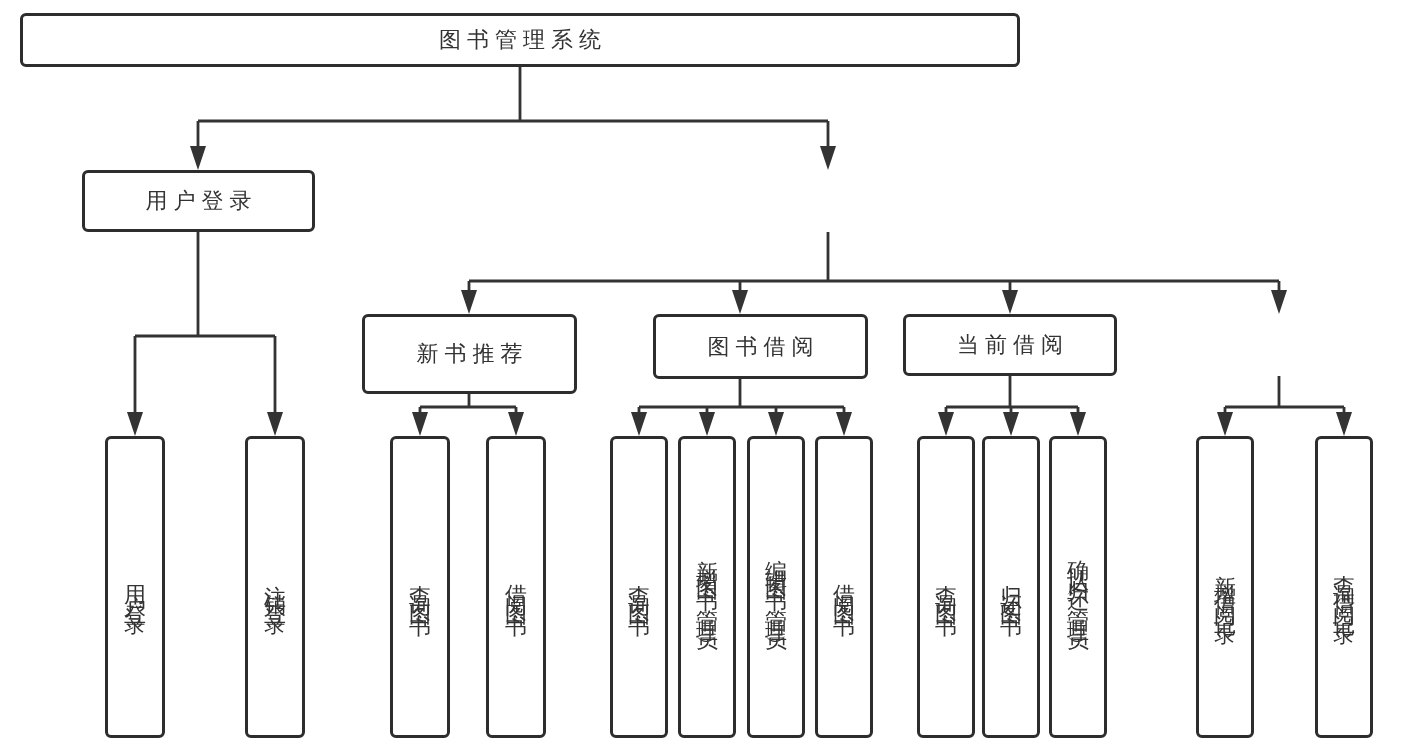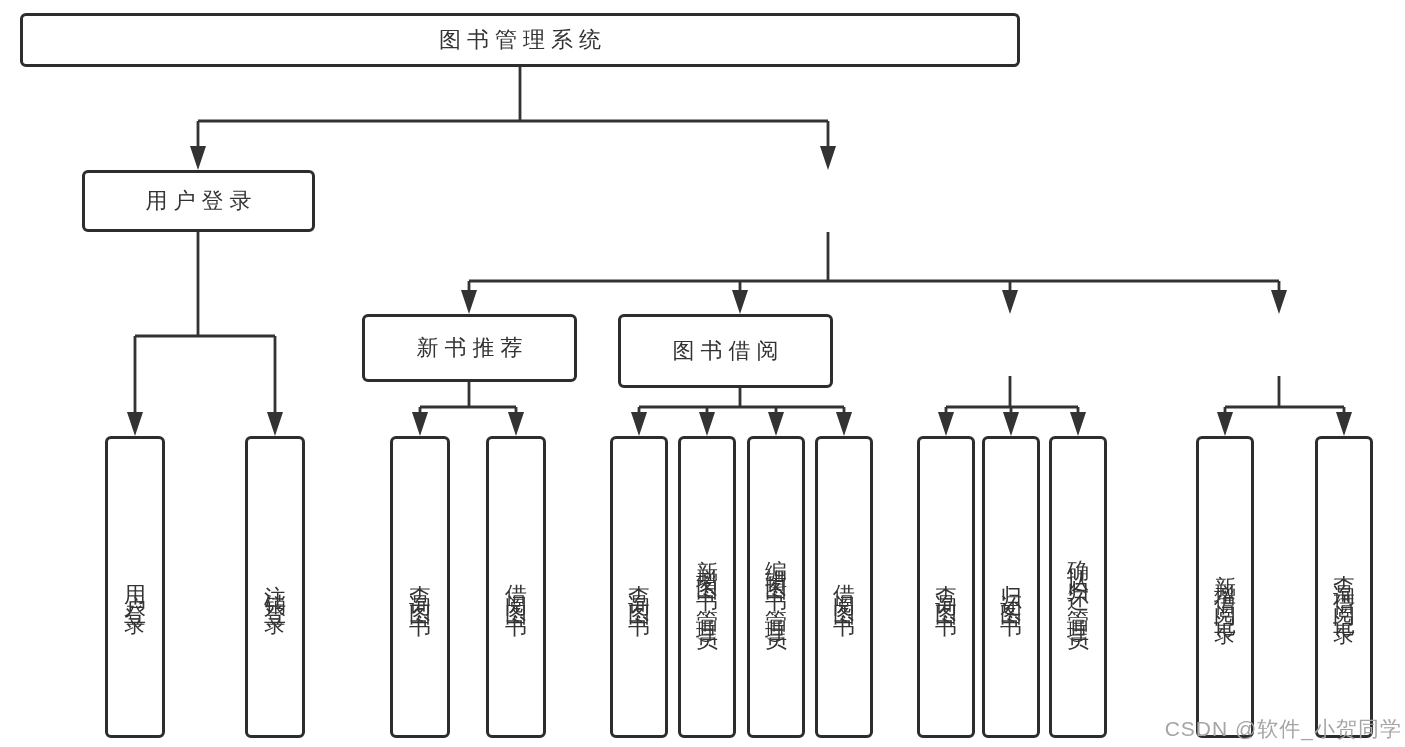--- a/index.html
+++ b/index.html
@@ -79,25 +79,28 @@
   </svg>
 
   <div class="box h" style="left:20px;top:13px;width:1000px;height:54px">
     <span>图书管理系统</span>
   </div>
 
   <div class="box h" style="left:82px;top:170px;width:233px;height:62px">
     <span>用户登录</span>
   </div>
 
-  <div class="box h" style="left:362px;top:314px;width:215px;height:68px">
+  <div class="box h" style="left:362px;top:314px;width:215px;height:80px">
     <span>新书推荐</span>
   </div>
-  <div class="box h" style="left:618px;top:314px;width:215px;height:74px">
+  <div class="box h" style="left:653px;top:314px;width:215px;height:65px">
     <span>图书借阅</span>
+  </div>
+  <div class="box h" style="left:903px;top:314px;width:214px;height:62px">
+    <span>当前借阅</span>
   </div>
 
   <div class="box v" style="left:105px;top:436px;width:60px;height:302px">
     <span class="vtext">用户登录</span>
   </div>
   <div class="box v" style="left:245px;top:436px;width:60px;height:302px">
     <span class="vtext">注销登录</span>
   </div>
 
   <div class="box v" style="left:390px;top:436px;width:60px;height:302px">
@@ -130,15 +133,14 @@
     <span class="vtext">确认归还（管理员）</span>
   </div>
 
   <div class="box v" style="left:1196px;top:436px;width:58px;height:302px">
     <span class="vtext">新增借阅记录</span>
   </div>
   <div class="box v" style="left:1315px;top:436px;width:58px;height:302px">
     <span class="vtext">查询借阅记录</span>
   </div>
 
-  <div class="watermark">CSDN @软件_小贺同学</div>
 
 </div>
 
 </body></html>

